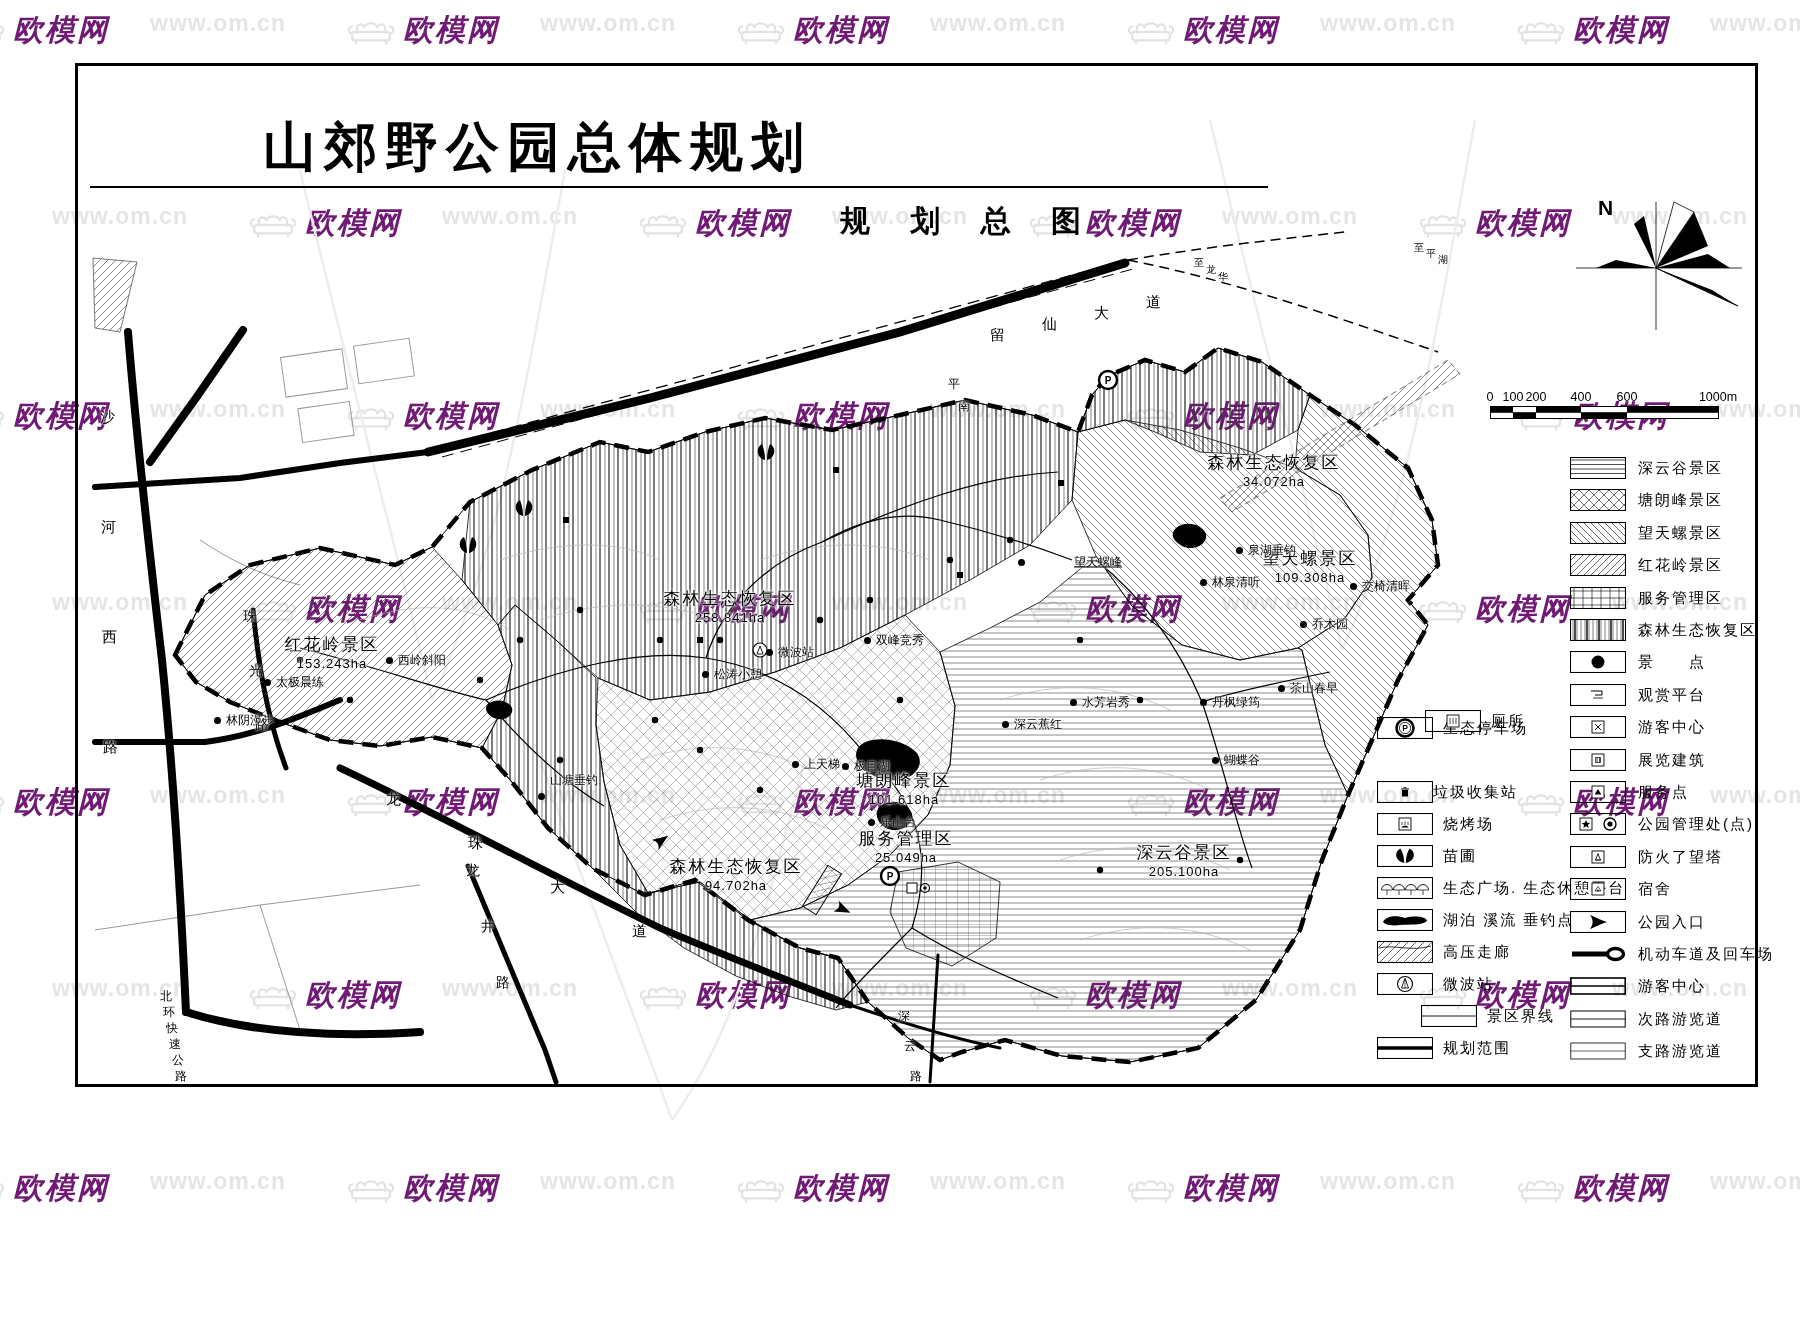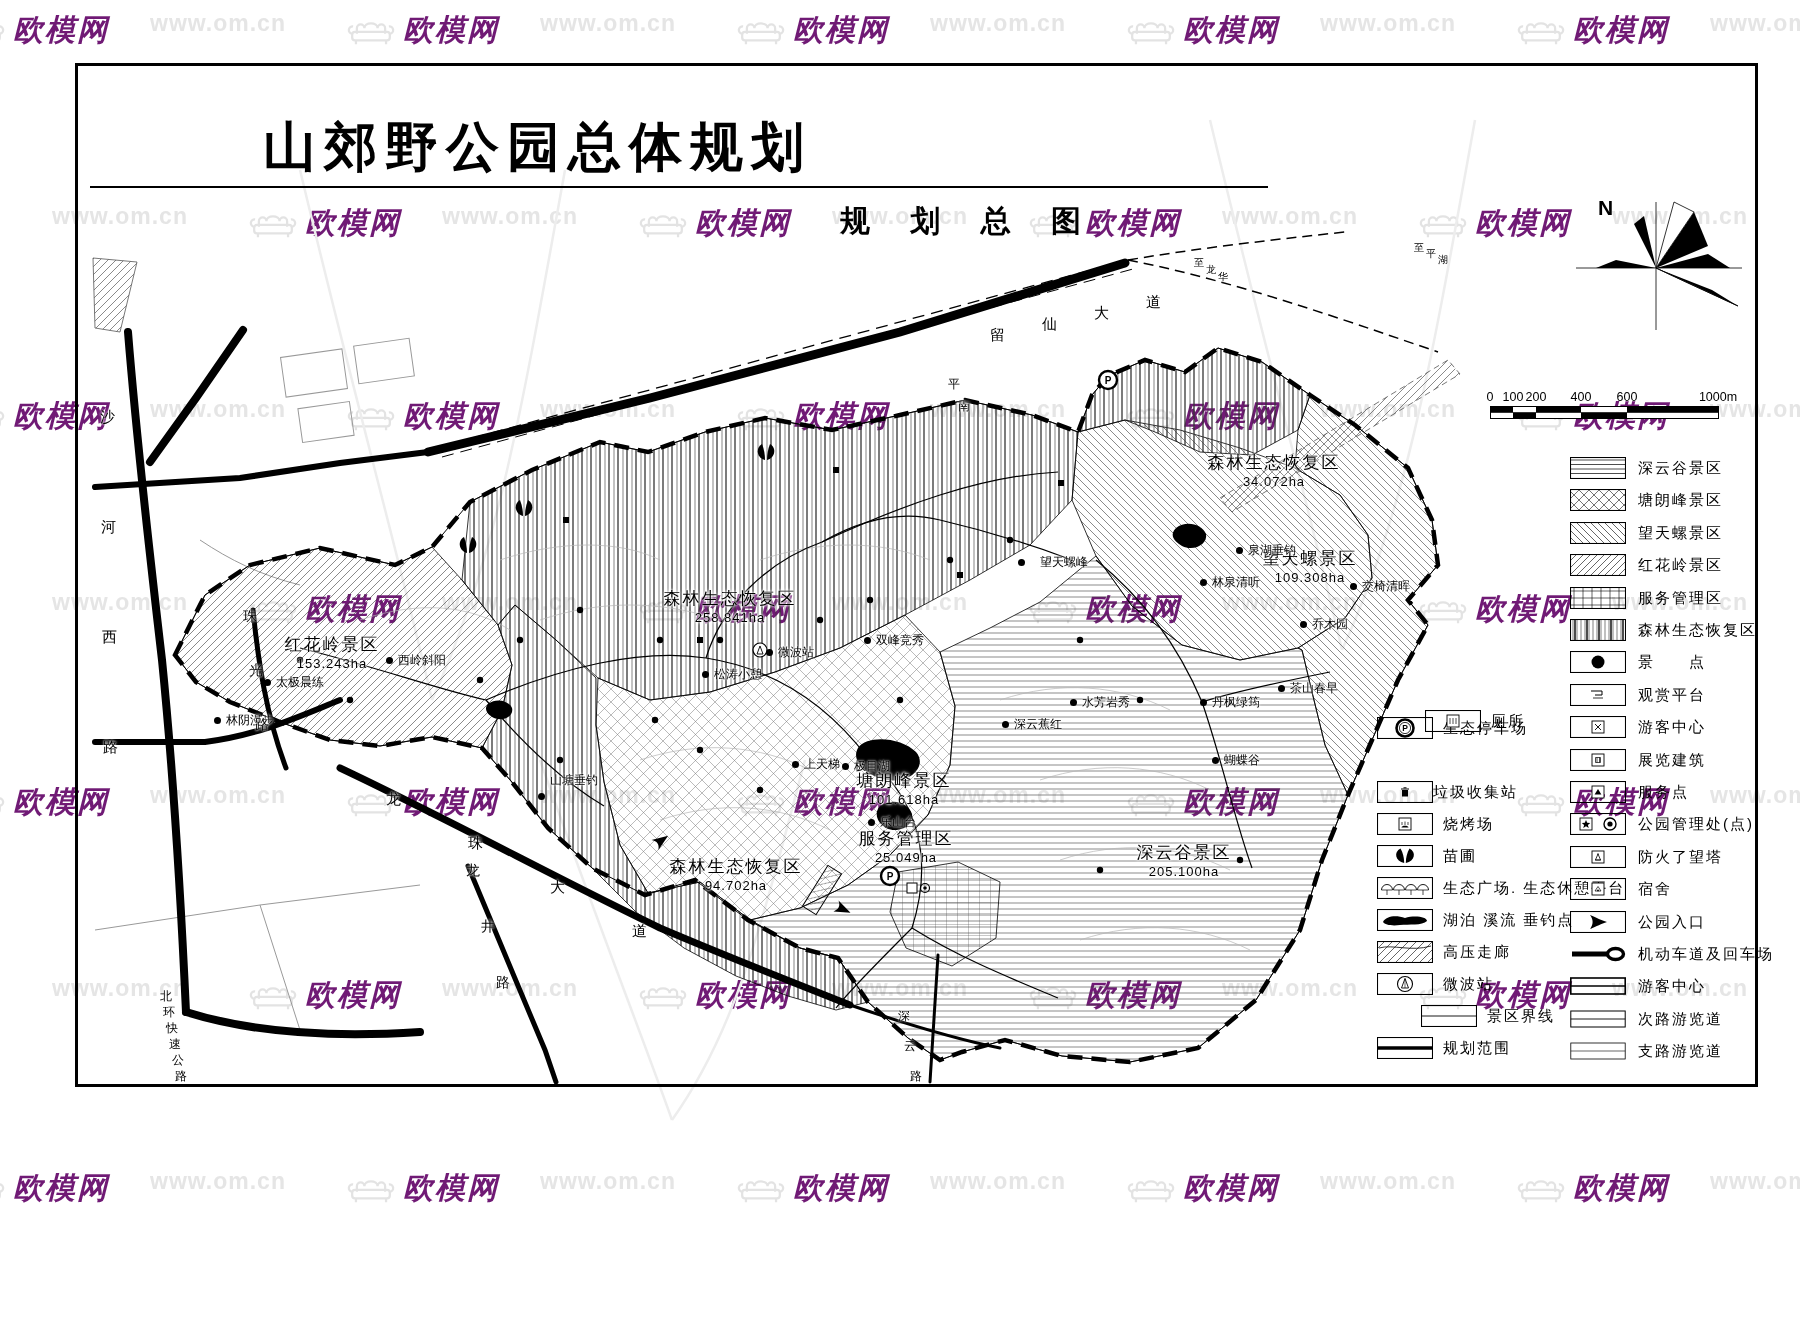--- a/index.html
+++ b/index.html
@@ -733,21 +733,21 @@
       <span class="plabel" style="left: 778px; top: 652px;">微波站</span>
       <span class="pdot" style="left: 792px; top: 761px;"></span>
       <span class="plabel" style="left: 804px; top: 764px;">上天梯</span>
       <span class="pdot" style="left: 842px; top: 763px;"></span>
       <span class="plabel" style="left: 854px; top: 766px;">极目湖</span>
       <span class="pdot" style="left: 868px; top: 819px;"></span>
       <span class="plabel" style="left: 880px; top: 822px;">乐山台</span>
       <span class="pdot" style="left: 864px; top: 637px;"></span>
       <span class="plabel" style="left: 876px; top: 640px;">双峰竞秀</span>
       <span class="pdot" style="left: 1018px; top: 559px;"></span>
-      <span class="plabel" style="left: 1040px; top: 562px;">望天螺峰</span>
+      <span class="plabel" style="left: 1074px; top: 562px; text-decoration: underline;">望天螺峰</span>
       <span class="pdot" style="left: 1236px; top: 547px;"></span>
       <span class="plabel" style="left: 1248px; top: 550px;">泉湖垂钓</span>
       <span class="pdot" style="left: 1200px; top: 579px;"></span>
       <span class="plabel" style="left: 1212px; top: 582px;">林泉清听</span>
       <span class="pdot" style="left: 1350px; top: 583px;"></span>
       <span class="plabel" style="left: 1362px; top: 586px;">交椅清晖</span>
       <span class="pdot" style="left: 1300px; top: 621px;"></span>
       <span class="plabel" style="left: 1312px; top: 624px;">乔木园</span>
       <span class="pdot" style="left: 1278px; top: 685px;"></span>
       <span class="plabel" style="left: 1290px; top: 688px;">茶山春早</span>

